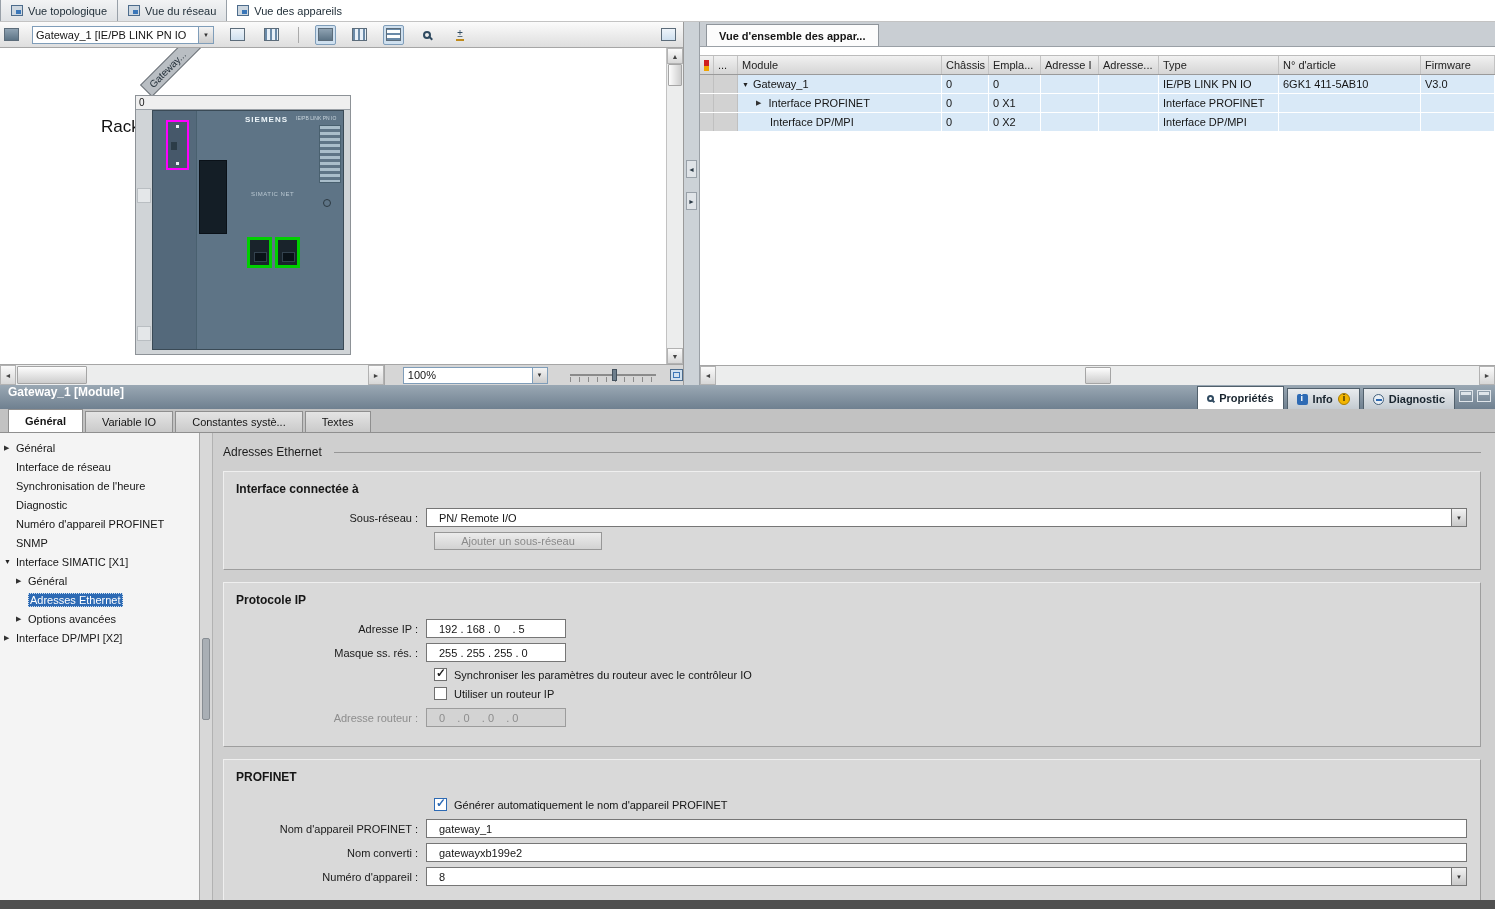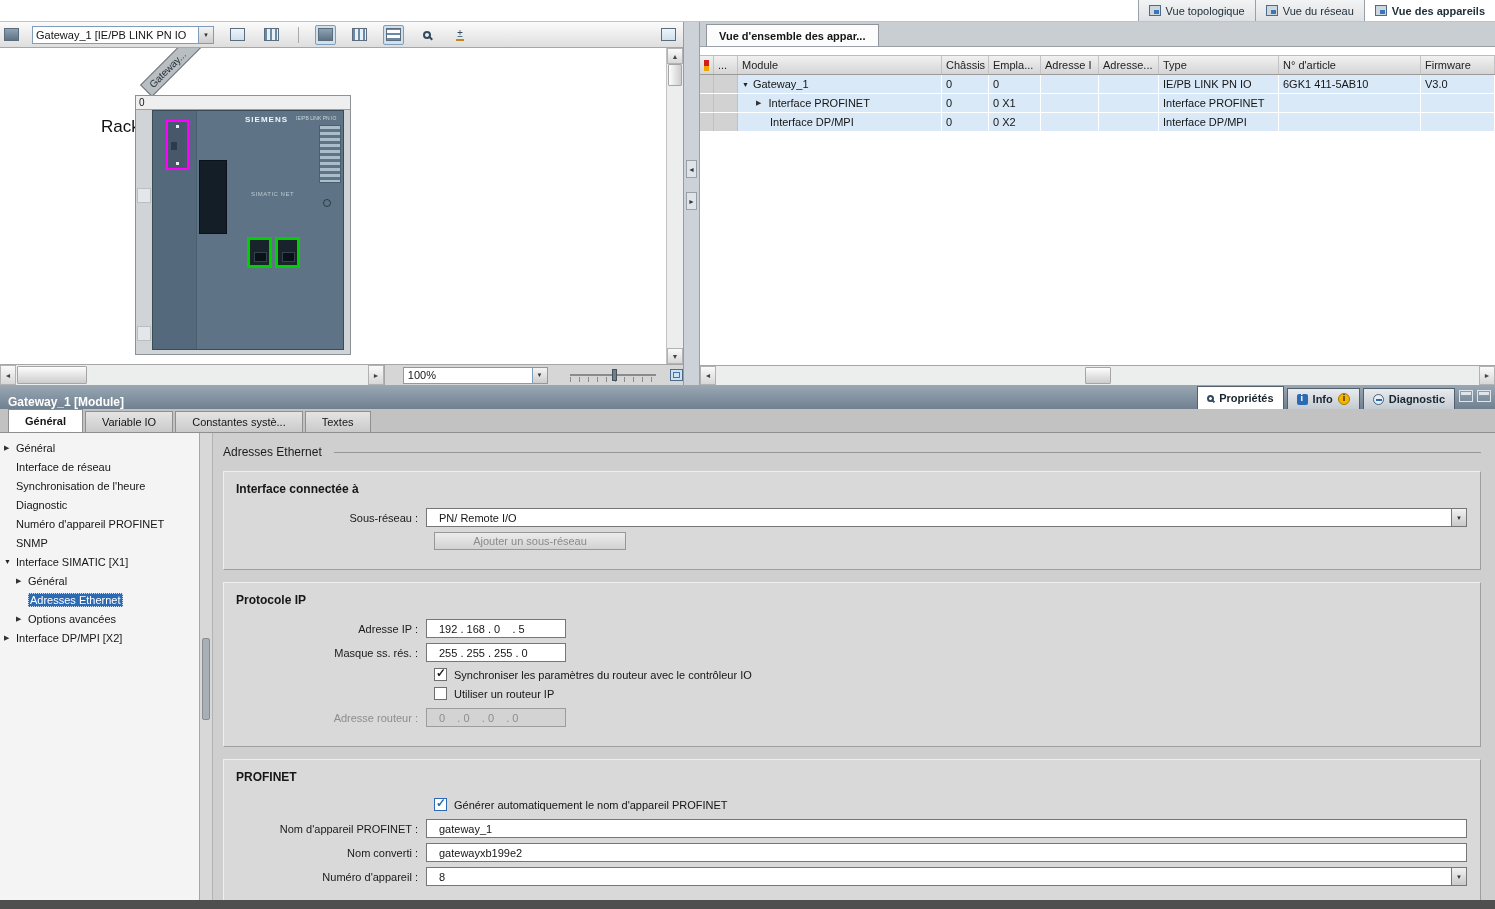--- a/index.html
+++ b/index.html
@@ -2,24 +2,24 @@
 <html><head>
 <meta charset="utf-8">
 <style>
   *{margin:0;padding:0;box-sizing:border-box}
   html,body{background:#ffffff}
   .app{position:relative;width:1495px;height:909px;overflow:hidden;
        font-family:"Liberation Sans",sans-serif;font-size:11px;color:#151515;background:#ffffff}
 
   
   .topbar{position:absolute;left:0;top:0;width:100%;height:22px;background:#ffffff;
-          border-bottom:1px solid #c3c3c3;display:flex;justify-content:flex-end}
+          border-bottom:1px solid #c3c3c3;display:flex;justify-content:flex-start}
   .vtab{display:flex;align-items:center;gap:5px;padding:0 10px;border-left:1px solid #98a0a8;
         background:linear-gradient(#f2f3f4,#dfe2e5);color:#22303a;cursor:pointer;white-space:nowrap}
-  .vtab.active{background:#ffffff;font-weight:bold}
+  .vtab.active{background:#ffffff;font-weight:normal}
   .vti{width:12px;height:11px;position:relative;background:#cdd7e0;border:1px solid #4d6c8c}
   .vti::after{content:"";position:absolute;right:1px;bottom:1px;width:5px;height:4px;background:#3a76b8}
 
   
   .device-panel{position:absolute;left:0;top:22px;width:684px;height:363px;border-right:1px solid #9a9a9a;background:#fff}
   .dev-toolbar{position:absolute;left:0;top:0;width:100%;height:26px;
                background:linear-gradient(#fbfbfb,#dedede);border-bottom:1px solid #a6a6a6;
                display:flex;align-items:center;gap:13px;padding:0 4px}
   .tico{width:15px;height:13px;border:1px solid #5c6c7a;background:linear-gradient(#eef4fa,#cfe0ef);position:relative}
   .tico.dark{background:linear-gradient(#8ea2b2,#5d7486)}
@@ -115,21 +115,21 @@
   .ov-row.data .gray{background:#d2d2d2;border-right:1px solid #c0c0c0}
   .tri{font-size:7px;color:#333}
   .mod-cell .tri{margin-right:4px}
   .ind1{padding-left:18px}.ind2{padding-left:32px}
   .cmpico{width:9px;height:11px;background:linear-gradient(180deg,#cf1f1f 55%,#f0a400 55%)}
   .ov-hscroll{position:absolute;left:0;bottom:0;width:100%;height:20px;background:#eceded;border-top:1px solid #a6a6a6}
 
   
   .props{position:absolute;left:0;top:385px;width:100%;height:515px}
   .props-header{position:absolute;left:0;top:0;width:100%;height:24px;
-                background:linear-gradient(#9aa8b4,#6f8090);display:flex;align-items:flex-end}
+                background:linear-gradient(#9aa8b4,#6f8090);display:flex;align-items:flex-start}
   .props-title{color:#fff;font-weight:bold;padding-left:8px;font-size:12px}
   .ptabs{position:absolute;right:40px;bottom:0;display:flex;gap:3px;align-items:flex-end}
   .ptab{height:21px;padding:0 9px;display:flex;align-items:center;gap:5px;
         background:linear-gradient(#e8ebee,#c4cbd1);border:1px solid #51606c;border-bottom:none;
         font-weight:bold;color:#18242e;white-space:nowrap}
   .ptab.active{background:#ffffff;height:23px}
   .mag{width:7px;height:7px;border:2px solid #2f4a60;border-radius:50%;position:relative}
   .mag::after{content:"";position:absolute;width:4px;height:2px;background:#2f4a60;transform:rotate(45deg);right:-3px;bottom:-2px}
   .infoico{width:11px;height:11px;background:#2d6ab4;border-radius:2px;position:relative}
   .infoico::after{content:"i";position:absolute;left:4px;top:-1px;color:#fff;font-size:9px;font-weight:bold}
@@ -175,21 +175,21 @@
   .field.ip{width:140px}
   .field.disabled{background:#d3d3d3;border-color:#9c9c9c;color:#8d8d8d}
   .field .dd{width:15px;align-self:stretch;border-left:1px solid #767676;
              background:linear-gradient(#f2f2f2,#c9c9c9);display:flex;align-items:center;justify-content:center}
   .field .dd::after{content:"▼";font-size:6px;color:#333}
   .cbrow{display:flex;align-items:center;margin:6px 0 6px 198px;gap:7px}
   .cb{width:13px;height:13px;background:#fff;border:1px solid #6f6f6f;position:relative;flex:none}
   .cb.checked::after{content:"✓";position:absolute;left:1px;top:-3px;font-size:12px;font-weight:bold;color:#1d1d1d}
   .cb.checked.blue{border-color:#2d6ab4}
   .cb.checked.blue::after{color:#2d6ab4}
-  .btn{height:18px;width:192px;margin-left:198px;background:linear-gradient(#ececec,#d2d2d2);
+  .btn{height:18px;width:168px;margin-left:198px;background:linear-gradient(#ececec,#d2d2d2);
        border:1px solid #979797;color:#8a8a8a;display:flex;align-items:center;justify-content:center;white-space:nowrap}
 
   .bottom-strip{position:absolute;left:0;bottom:0;width:100%;height:9px;background:#4f4f4f}
 </style>
 </head>
 <body>
 
 <div class="app">
 
   <div class="topbar">

